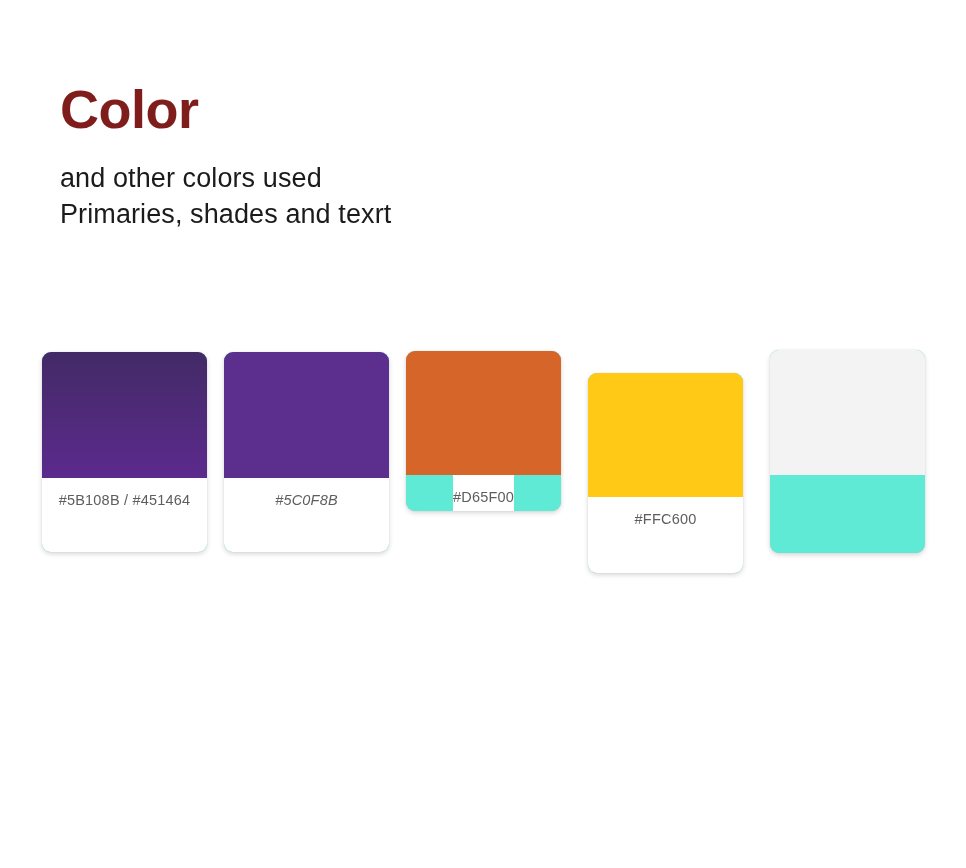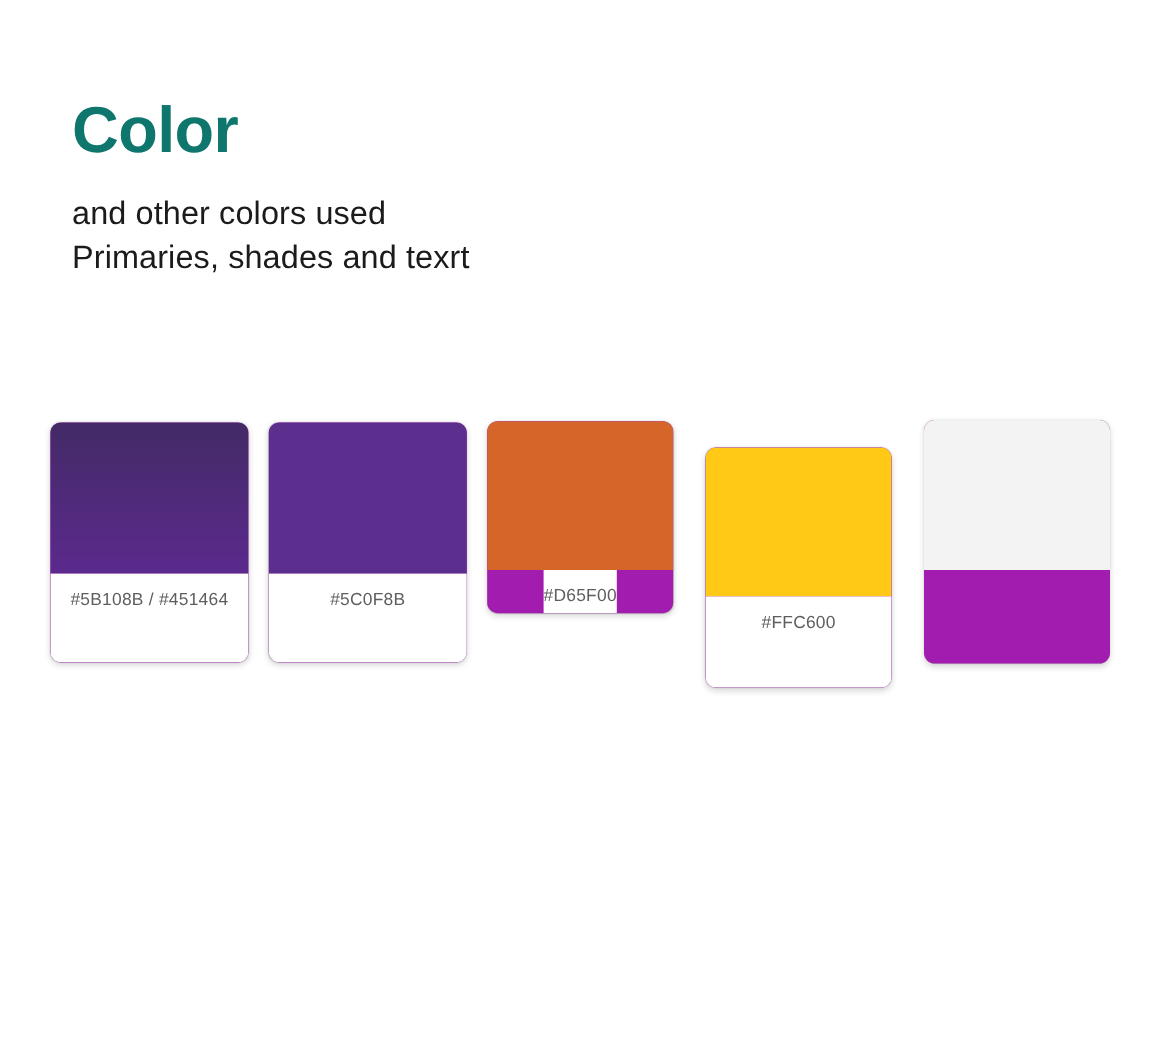--- a/index.html
+++ b/index.html
@@ -27,21 +27,21 @@
     position: absolute;
     left: 60px;
     top: 82px;
     width: 700px;
   }
   .page-title {
     font-size: 54px;
     font-weight: 700;
     line-height: 1.0;
     letter-spacing: -0.5px;
-    color: #0f766e;
+    color: #7f1d1d;
     margin: 0;
   }
   .page-subtitle {
     margin: 0;
     padding-top: 24px;
     font-size: 27px;
     font-weight: 400;
     line-height: 36px;
     color: #1b1b1b;
     letter-spacing: 0.1px;
@@ -54,21 +54,21 @@
   .swatch-row {
     position: absolute;
     left: 0;
     top: 0;
     width: 966px;
     height: 868px;
   }
 
   .swatch-card {
     position: absolute;
-    background: #a21caf;
+    background: #5eead4;
     border-radius: 9px;
     box-shadow: 0 2px 5px rgba(0,0,0,0.16), 0 0 1px rgba(0,0,0,0.18);
     overflow: hidden;
     display: flex;
     flex-direction: column;
   }
   .swatch-color {
     width: 100%;
     flex: none;
   }
@@ -86,21 +86,21 @@
     color: #5e5e5e;
     letter-spacing: 0.2px;
     white-space: nowrap;
     font-family: "Liberation Sans", sans-serif;
   }
 
   
   #card-0 { left: 42px;  top: 352px; width: 165px; height: 200px; }
   #card-0 .swatch-color { height: 126px; }
 
-  #card-1 { left: 224px; top: 352px; width: 165px; height: 200px; }
+  #card-1 { left: 224px; top: 352px; width: 165px; height: 200px; font-style: italic; }
   #card-1 .swatch-color { height: 126px; }
 
   #card-2 { left: 406px; top: 351px; width: 155px; height: 160px; align-items: center; }
   #card-2 .swatch-color { height: 124px; }
 
   #card-3 { left: 588px; top: 352px; width: 155px; height: 200px; margin-top: 21px; }
   #card-3 .swatch-color { height: 124px; }
 
   #card-4 { left: 770px; top: 350px; width: 155px; height: 203px; }
   #card-4 .swatch-color { height: 125px; }

